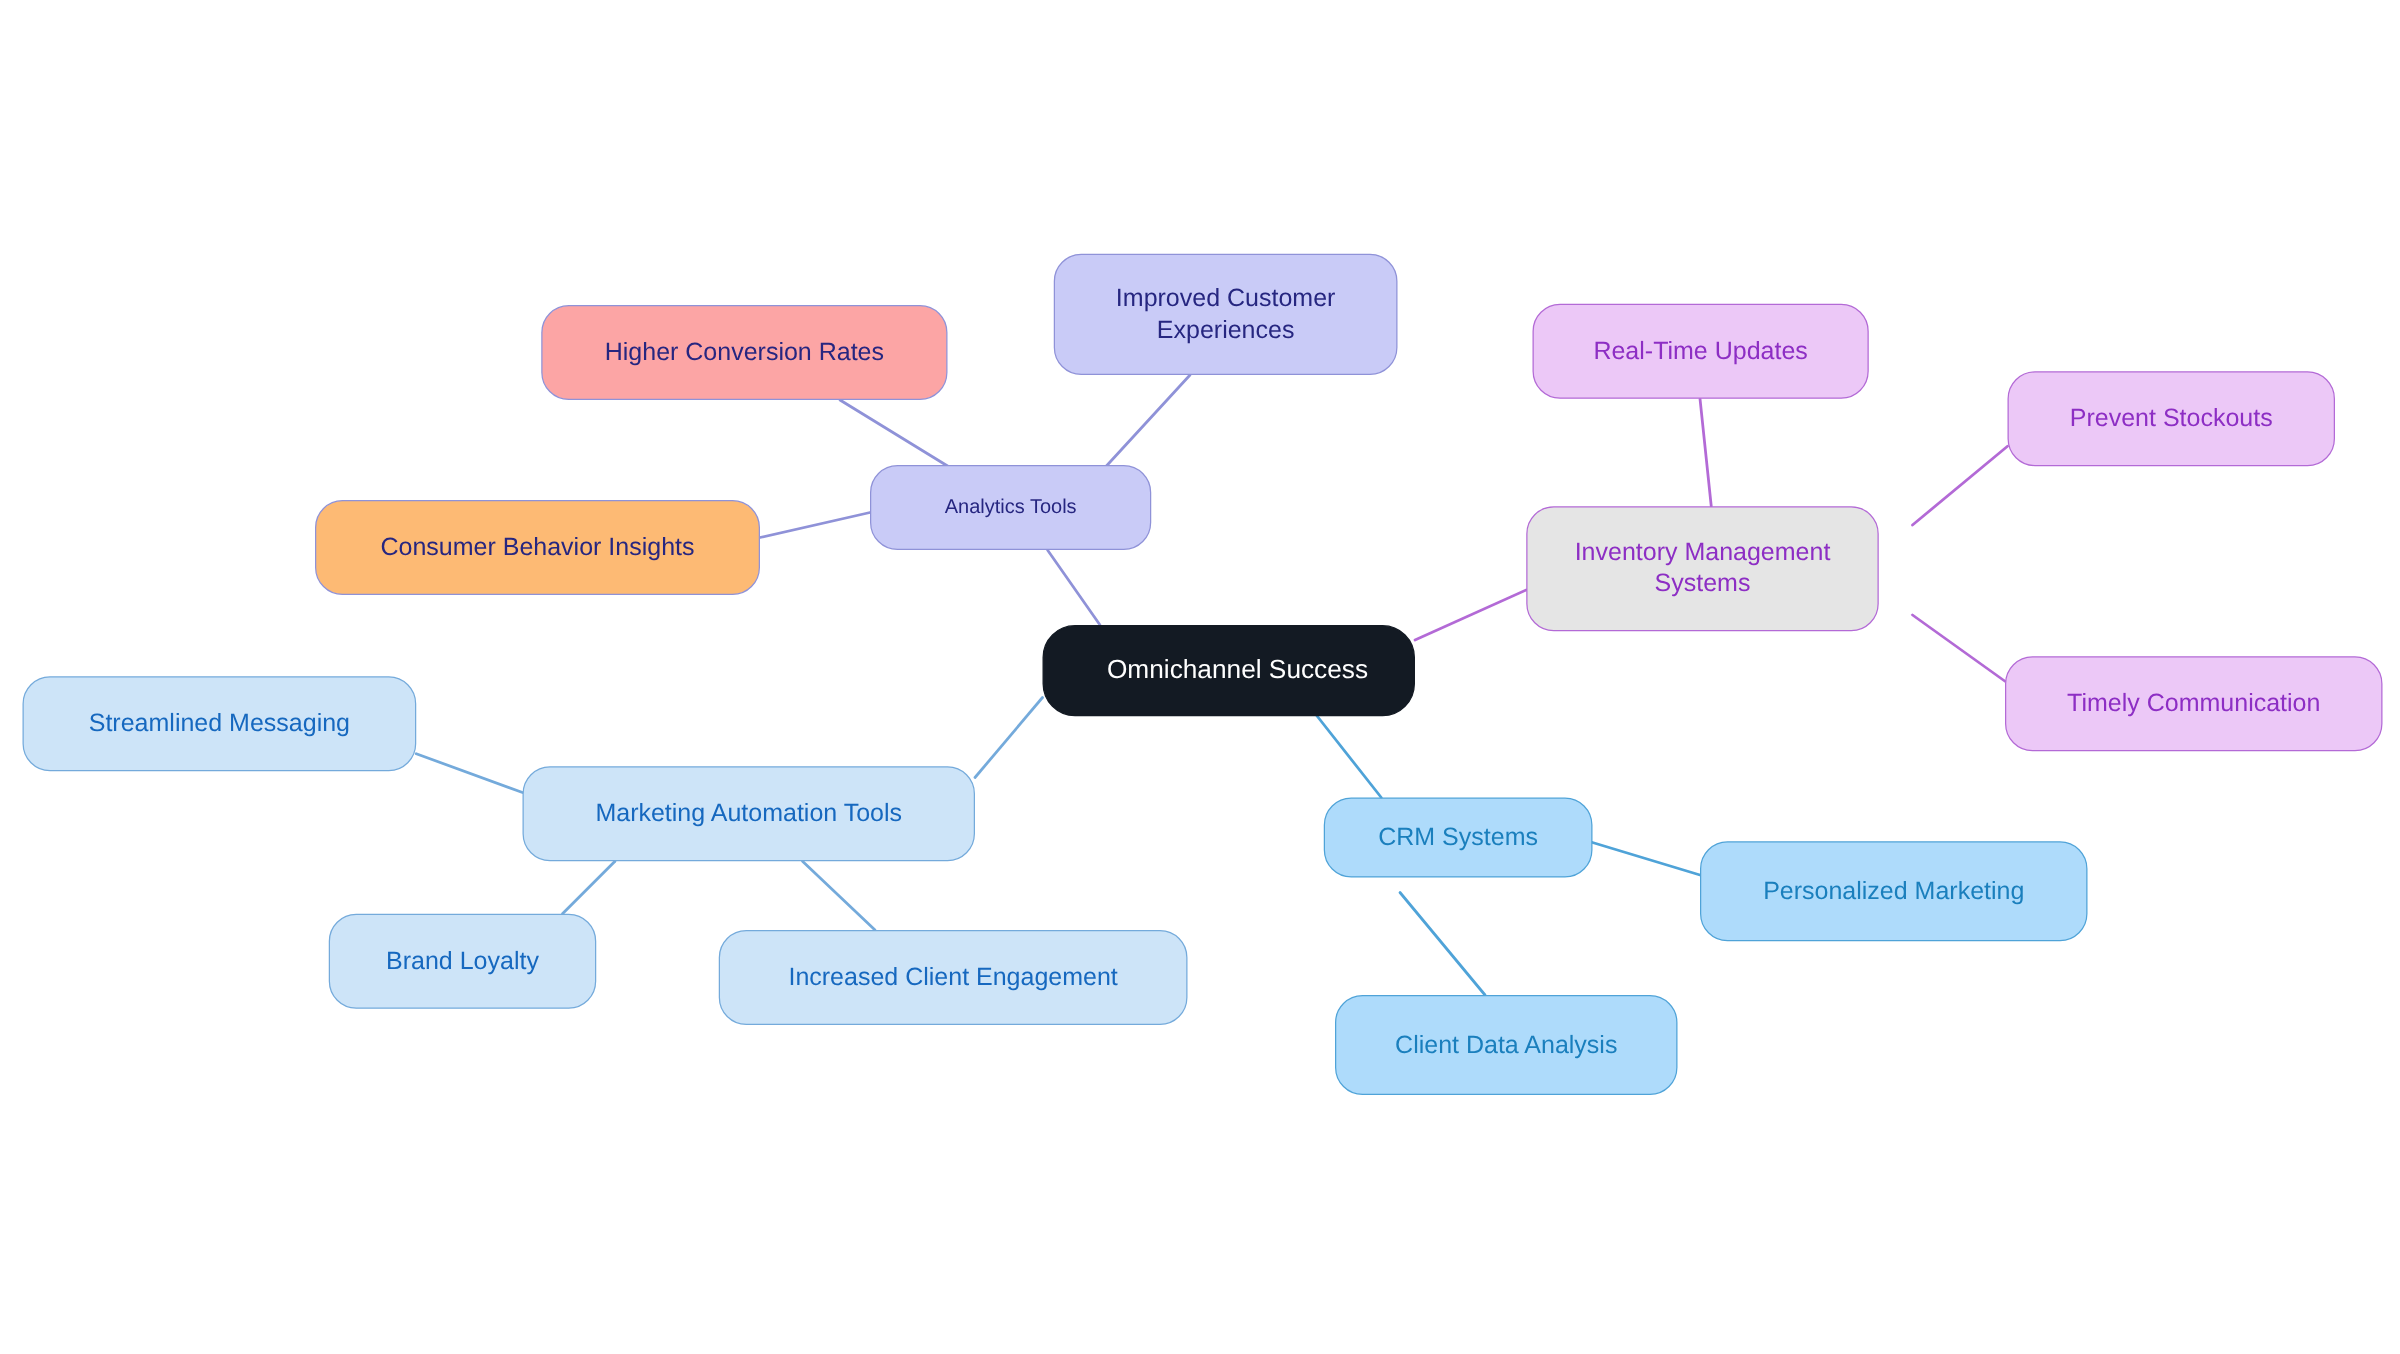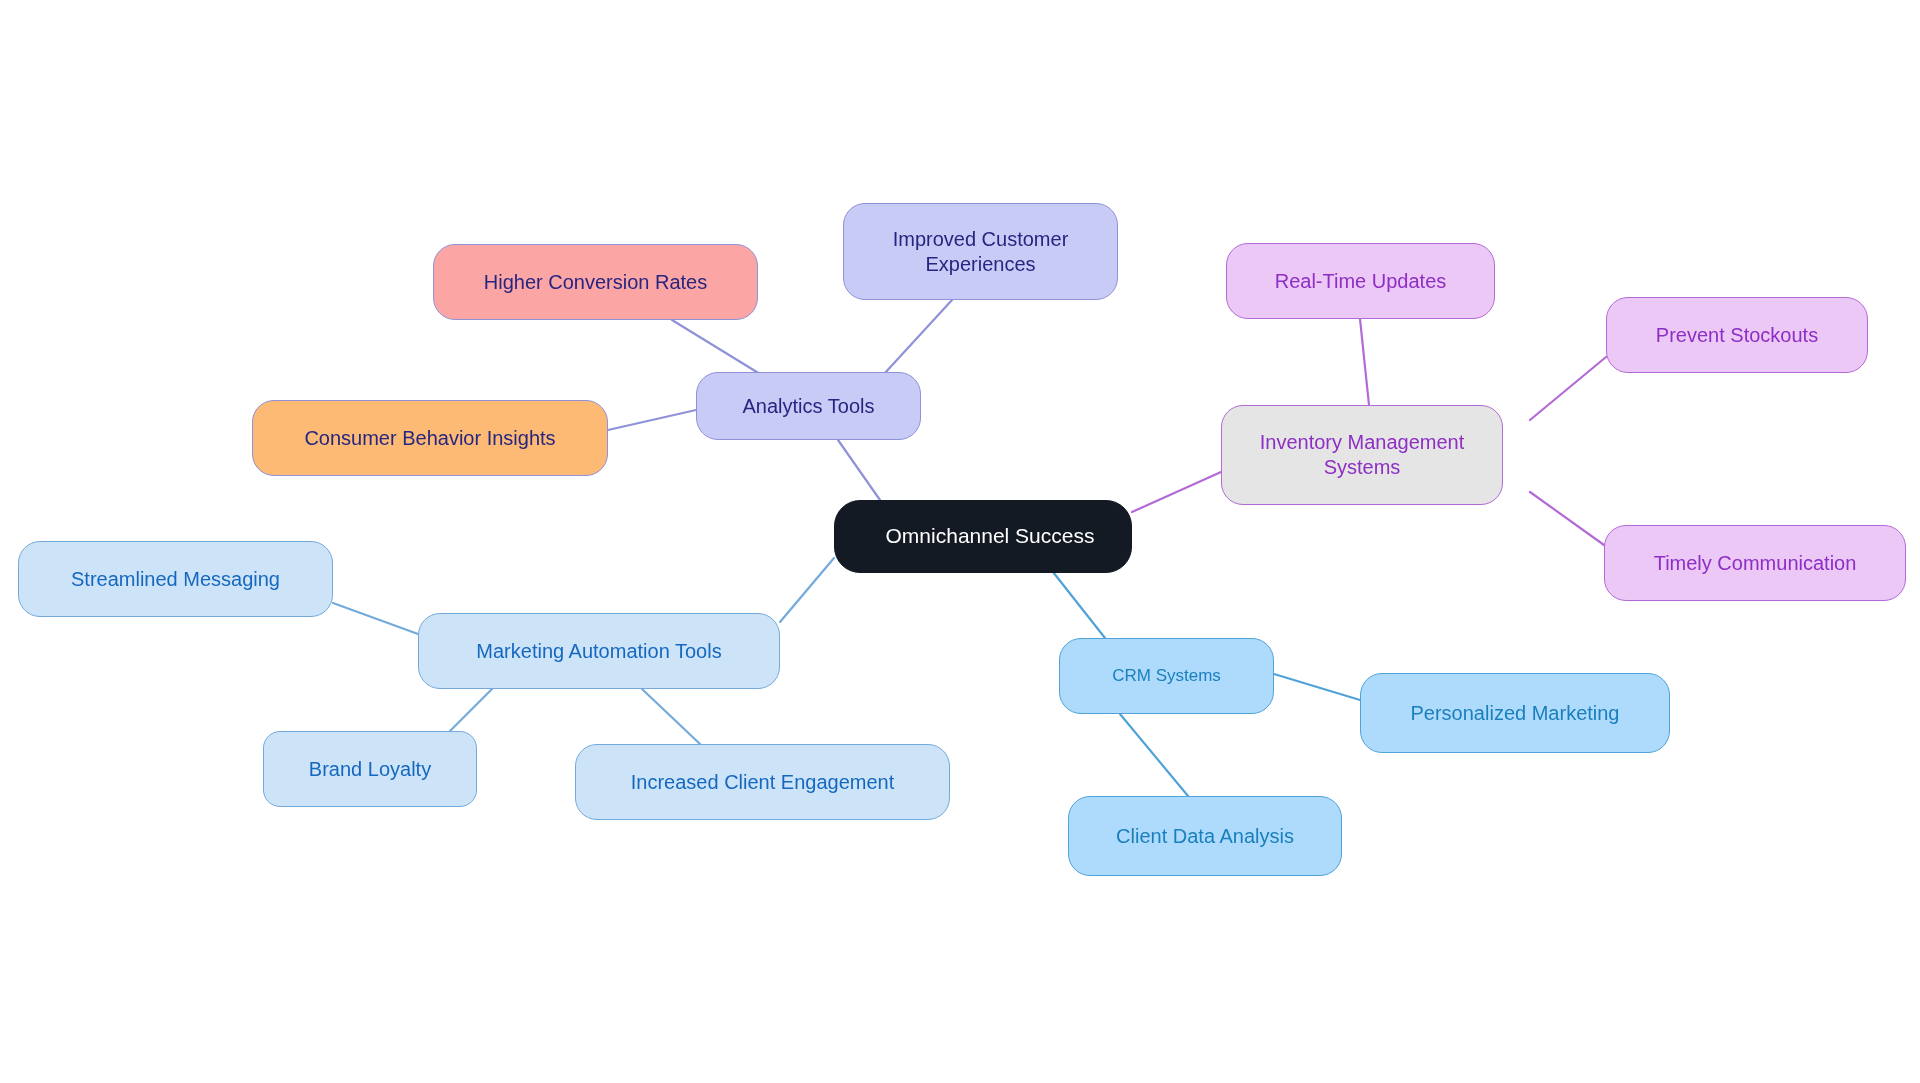--- a/index.html
+++ b/index.html
@@ -69,31 +69,31 @@
       <line x1="834" y1="558" x2="780" y2="622" stroke="#74aadb" stroke-width="2.2" stroke-linecap="round"></line>
       <line x1="418" y1="634" x2="333" y2="603" stroke="#74aadb" stroke-width="2.2" stroke-linecap="round"></line>
       <line x1="492" y1="689" x2="450" y2="731" stroke="#74aadb" stroke-width="2.2" stroke-linecap="round"></line>
       <line x1="642" y1="689" x2="700" y2="744" stroke="#74aadb" stroke-width="2.2" stroke-linecap="round"></line>
       <line x1="1042" y1="558" x2="1105" y2="638" stroke="#4fa3d8" stroke-width="2.2" stroke-linecap="round"></line>
       <line x1="1274" y1="674" x2="1360" y2="700" stroke="#4fa3d8" stroke-width="2.2" stroke-linecap="round"></line>
       <line x1="1120" y1="714" x2="1188" y2="796" stroke="#4fa3d8" stroke-width="2.2" stroke-linecap="round"></line>
     </svg>
   <div id="node-layer">
       <div class="node root" style="left: 834px; top: 500px; width: 298px; height: 73px; background: rgb(19, 26, 35); border-color: rgb(19, 26, 35); color: rgb(255, 255, 255); font-size: 21px;"><span class="node-label">Omnichannel Success</span></div>
-      <div class="node" style="left: 696px; top: 372px; width: 225px; height: 68px; background: rgb(201, 203, 247); border-color: rgb(143, 146, 216); color: rgb(38, 38, 128); font-size: 20px;"><span class="node-label">Analytics Tools</span></div>
+      <div class="node" style="left: 696px; top: 372px; width: 225px; height: 68px; background: rgb(201, 203, 247); border-color: rgb(143, 146, 216); color: rgb(38, 38, 128); font-size: 16px;"><span class="node-label">Analytics Tools</span></div>
       <div class="node" style="left: 433px; top: 244px; width: 325px; height: 76px; background: #fca5a5; border-color: rgb(143, 146, 216); color: rgb(38, 38, 128); font-size: 20px;"><span class="node-label">Higher Conversion Rates</span></div>
       <div class="node" style="left: 843px; top: 203px; width: 275px; height: 97px; background: rgb(201, 203, 247); border-color: rgb(143, 146, 216); color: rgb(38, 38, 128); font-size: 20px;"><span class="node-label">Improved Customer
 Experiences</span></div>
       <div class="node" style="left: 252px; top: 400px; width: 356px; height: 76px; background: #fdba74; border-color: rgb(143, 146, 216); color: rgb(38, 38, 128); font-size: 20px;"><span class="node-label">Consumer Behavior Insights</span></div>
       <div class="node" style="left: 1221px; top: 405px; width: 282px; height: 100px; background: #e5e5e5; border-color: rgb(179, 106, 214); color: rgb(141, 46, 196); font-size: 20px;"><span class="node-label">Inventory Management
 Systems</span></div>
       <div class="node" style="left: 1226px; top: 243px; width: 269px; height: 76px; background: rgb(236, 200, 247); border-color: rgb(179, 106, 214); color: rgb(141, 46, 196); font-size: 20px;"><span class="node-label">Real-Time Updates</span></div>
       <div class="node" style="left: 1606px; top: 297px; width: 262px; height: 76px; background: rgb(236, 200, 247); border-color: rgb(179, 106, 214); color: rgb(141, 46, 196); font-size: 20px;"><span class="node-label">Prevent Stockouts</span></div>
       <div class="node" style="left: 1604px; top: 525px; width: 302px; height: 76px; background: rgb(236, 200, 247); border-color: rgb(179, 106, 214); color: rgb(141, 46, 196); font-size: 20px;"><span class="node-label">Timely Communication</span></div>
       <div class="node" style="left: 418px; top: 613px; width: 362px; height: 76px; background: rgb(205, 228, 248); border-color: rgb(116, 170, 219); color: rgb(22, 104, 191); font-size: 20px;"><span class="node-label">Marketing Automation Tools</span></div>
       <div class="node" style="left: 18px; top: 541px; width: 315px; height: 76px; background: rgb(205, 228, 248); border-color: rgb(116, 170, 219); color: rgb(22, 104, 191); font-size: 20px; text-align: center;"><span class="node-label">Streamlined Messaging</span></div>
-      <div class="node" style="left: 263px; top: 731px; width: 214px; height: 76px; background: rgb(205, 228, 248); border-color: rgb(116, 170, 219); color: rgb(22, 104, 191); font-size: 20px; border-radius: 17px;"><span class="node-label">Brand Loyalty</span></div>
+      <div class="node" style="left: 263px; top: 731px; width: 214px; height: 76px; background: rgb(205, 228, 248); border-color: rgb(116, 170, 219); color: rgb(22, 104, 191); font-size: 20px;"><span class="node-label">Brand Loyalty</span></div>
       <div class="node" style="left: 575px; top: 744px; width: 375px; height: 76px; background: rgb(205, 228, 248); border-color: rgb(116, 170, 219); color: rgb(22, 104, 191); font-size: 20px;"><span class="node-label">Increased Client Engagement</span></div>
-      <div class="node" style="left: 1059px; top: 638px; width: 215px; height: 76px; background: rgb(174, 219, 251); border-color: rgb(79, 163, 216); color: rgb(26, 127, 189); font-size: 17px;"><span class="node-label">CRM Systems</span></div>
+      <div class="node" style="left: 1059px; top: 638px; width: 215px; height: 64px; background: rgb(174, 219, 251); border-color: rgb(79, 163, 216); color: rgb(26, 127, 189); font-size: 20px;"><span class="node-label">CRM Systems</span></div>
       <div class="node" style="left: 1360px; top: 673px; width: 310px; height: 80px; background: rgb(174, 219, 251); border-color: rgb(79, 163, 216); color: rgb(26, 127, 189); font-size: 20px;"><span class="node-label">Personalized Marketing</span></div>
       <div class="node" style="left: 1068px; top: 796px; width: 274px; height: 80px; background: rgb(174, 219, 251); border-color: rgb(79, 163, 216); color: rgb(26, 127, 189); font-size: 20px;"><span class="node-label">Client Data Analysis</span></div>
     </div>
 </div>
 
 </body></html>

